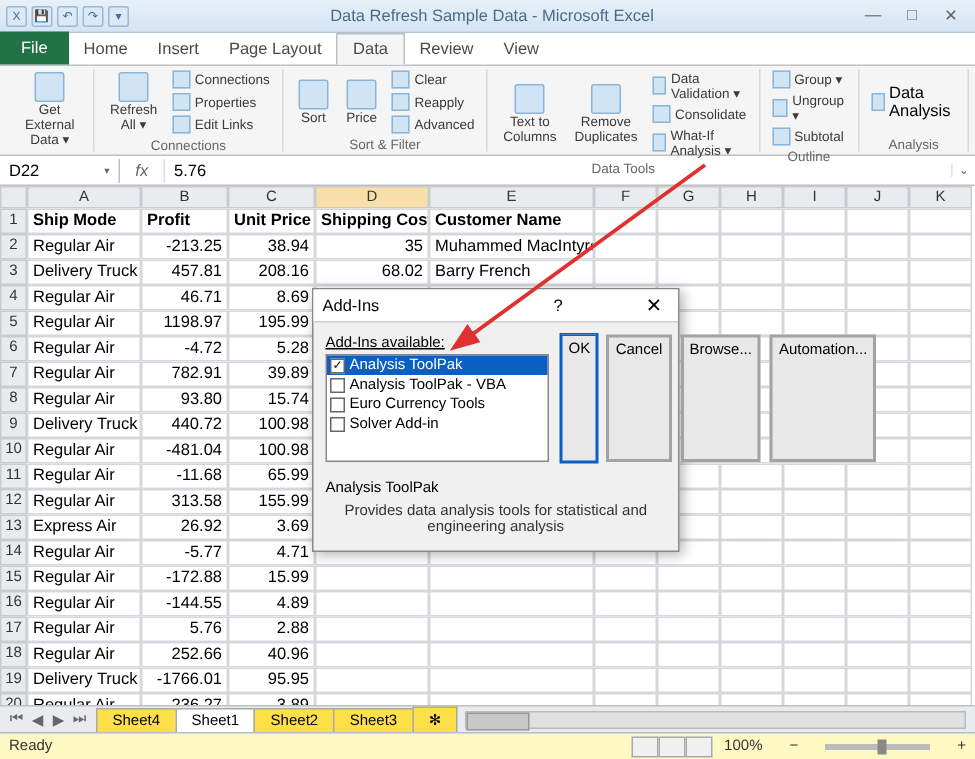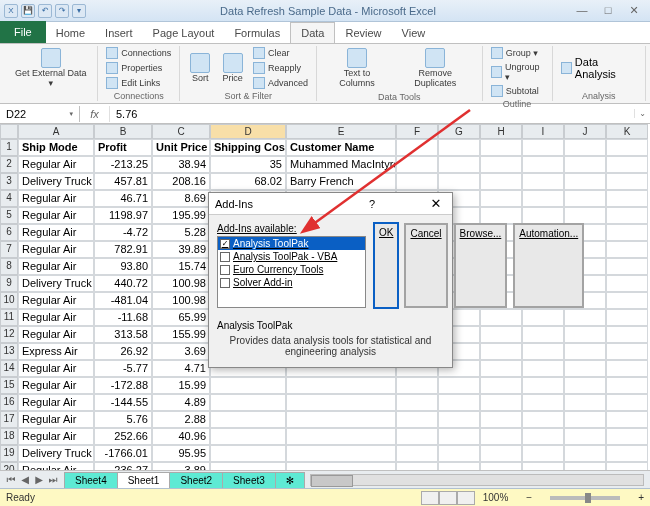--- a/index.html
+++ b/index.html
@@ -47,21 +47,21 @@
 .cell.hdr { font-weight: bold; }
 .cell.r { text-align: right; }
 .rowhdr { height: 17px; }
 
 
 .dialog { position: absolute; left: 208px; top: 192px; width: 245px; background: #f0f0f0; border: 1px solid #888; box-shadow: 2px 2px 8px rgba(0,0,0,0.3); }
 .dlg-title { height: 22px; background: #fff; border-bottom: 1px solid #ccc; display: flex; align-items: center; padding: 0 6px; font-size: 11px; gap: 44px; }
 .dlg-title span:first-child { flex: 1; }
 .dlg-help, .dlg-close { width: 20px; text-align: center; cursor: default; }
 .dlg-close { font-size: 13px; }
-.dlg-body { padding: 8px; display: flex; gap: 8px; text-decoration: underline; }
+.dlg-body { padding: 8px; display: flex; gap: 8px; }
 .dlg-left { flex: 1; }
 .dlg-label { font-size: 10px; margin-bottom: 2px; text-decoration: underline; }
 .listbox { border: 1px solid #888; background: #fff; height: 72px; font-size: 10px; }
 .li { display: flex; align-items: center; gap: 3px; padding: 1px 2px; }
 .li.sel { background: #0a5fc4; color: #fff; }
 .cb { width: 10px; height: 10px; border: 1px solid #666; background: #fff; display: inline-flex; align-items: center; justify-content: center; font-size: 8px; color: #000; }
 .dlg-right { display: flex; flex-direction: row; gap: 6px; width: 70px; }
 .dlg-btn { border: 2px solid #a3a3a3; background: #e8e8e8; padding: 3px 4px; font-size: 10px; text-align: center; }
 .dlg-btn.primary { border: 1px solid #0a5fc4; outline: 1px solid #0a5fc4; }
 .dlg-desc { padding: 4px 8px 10px; font-size: 10px; }
@@ -70,21 +70,21 @@
 
 
 .arrow { position: absolute; pointer-events: none; }
 .arrow svg { overflow: visible; }
 
 
 .sheettabs { position: absolute; bottom: 18px; left: 0; right: 0; height: 18px; background: #e8ecef; display: flex; align-items: center; font-size: 10px; border-top: 1px solid #c0c0c0; }
 .navbtns { display: flex; gap: 0; padding: 0 4px; }
 .navbtn { width: 14px; text-align: center; color: #666; }
 .stab { padding: 2px 10px; background: #fff; border: 1px solid #aaa; border-bottom: none; margin-right: -1px; }
-.stab.inactive { background: #5eead4; }
+.stab.inactive { background: #fde047; }
 .hscroll { flex: 1; margin: 0 6px; height: 12px; background: #e0e0e0; border: 1px solid #bbb; position: relative; }
 .hscroll::before { content: ''; position: absolute; left: 0; width: 40px; height: 100%; background: #c8c8c8; border: 1px solid #999; }
 
 
 .statusbar { position: absolute; bottom: 0; left: 0; right: 0; height: 18px; background: #fef9c3; display: flex; align-items: center; padding: 0 6px; font-size: 10px; color: #333; border-top: 1px solid #b0c0d0; }
 .statusbar .ready { flex: 1; }
 .viewbtns { display: flex; gap: 0; }
 .viewbtn { width: 18px; height: 14px; border: 1px solid #aaa; background: #f0f0f0; }
 .zoom { display: flex; align-items: center; gap: 18px; margin-left: 8px; }
 .slider { width: 70px; height: 4px; background: #bbb; position: relative; }
@@ -107,39 +107,43 @@
     <div class="winbtn">□</div>
     <div class="winbtn">✕</div>
   </div>
 </div>
 
 <div class="ribbon-tabs">
   <div class="file-tab">File</div>
   <div class="tab">Home</div>
   <div class="tab">Insert</div>
   <div class="tab">Page Layout</div>
-  <div class="tab">Formulas</div>
   <div class="tab active">Data</div>
   <div class="tab">Review</div>
   <div class="tab">View</div>
 </div>
 
 <div class="ribbon">
   <div class="group">
     <div class="group-items">
       <div class="bigbtn">
           <div class="ico"></div>
           <span>Get External
 Data ▾</span>
         </div>
     </div>
     <div class="group-label">&nbsp;</div>
   </div>
   <div class="group">
     <div class="group-items">
+      <div class="bigbtn">
+          <div class="ico"></div>
+          <span>Refresh
+All ▾</span>
+        </div>
       <div class="smallbtns">
         <div class="smallbtn">
             <div class="mico"></div>
             <span>Connections</span>
           </div>
         <div class="smallbtn">
             <div class="mico"></div>
             <span>Properties</span>
           </div>
         <div class="smallbtn">
@@ -182,20 +186,34 @@
       <div class="bigbtn">
           <div class="ico"></div>
           <span>Text to
 Columns</span>
         </div>
       <div class="bigbtn">
           <div class="ico"></div>
           <span>Remove
 Duplicates</span>
         </div>
+      <div class="smallbtns">
+        <div class="smallbtn">
+            <div class="mico"></div>
+            <span>Data Validation ▾</span>
+          </div>
+        <div class="smallbtn">
+            <div class="mico"></div>
+            <span>Consolidate</span>
+          </div>
+        <div class="smallbtn">
+            <div class="mico"></div>
+            <span>What-If Analysis ▾</span>
+          </div>
+      </div>
     </div>
     <div class="group-label">Data Tools</div>
   </div>
   <div class="group">
     <div class="group-items">
       <div class="smallbtns">
         <div class="smallbtn">
             <div class="mico"></div>
             <span>Group ▾</span>
           </div>

